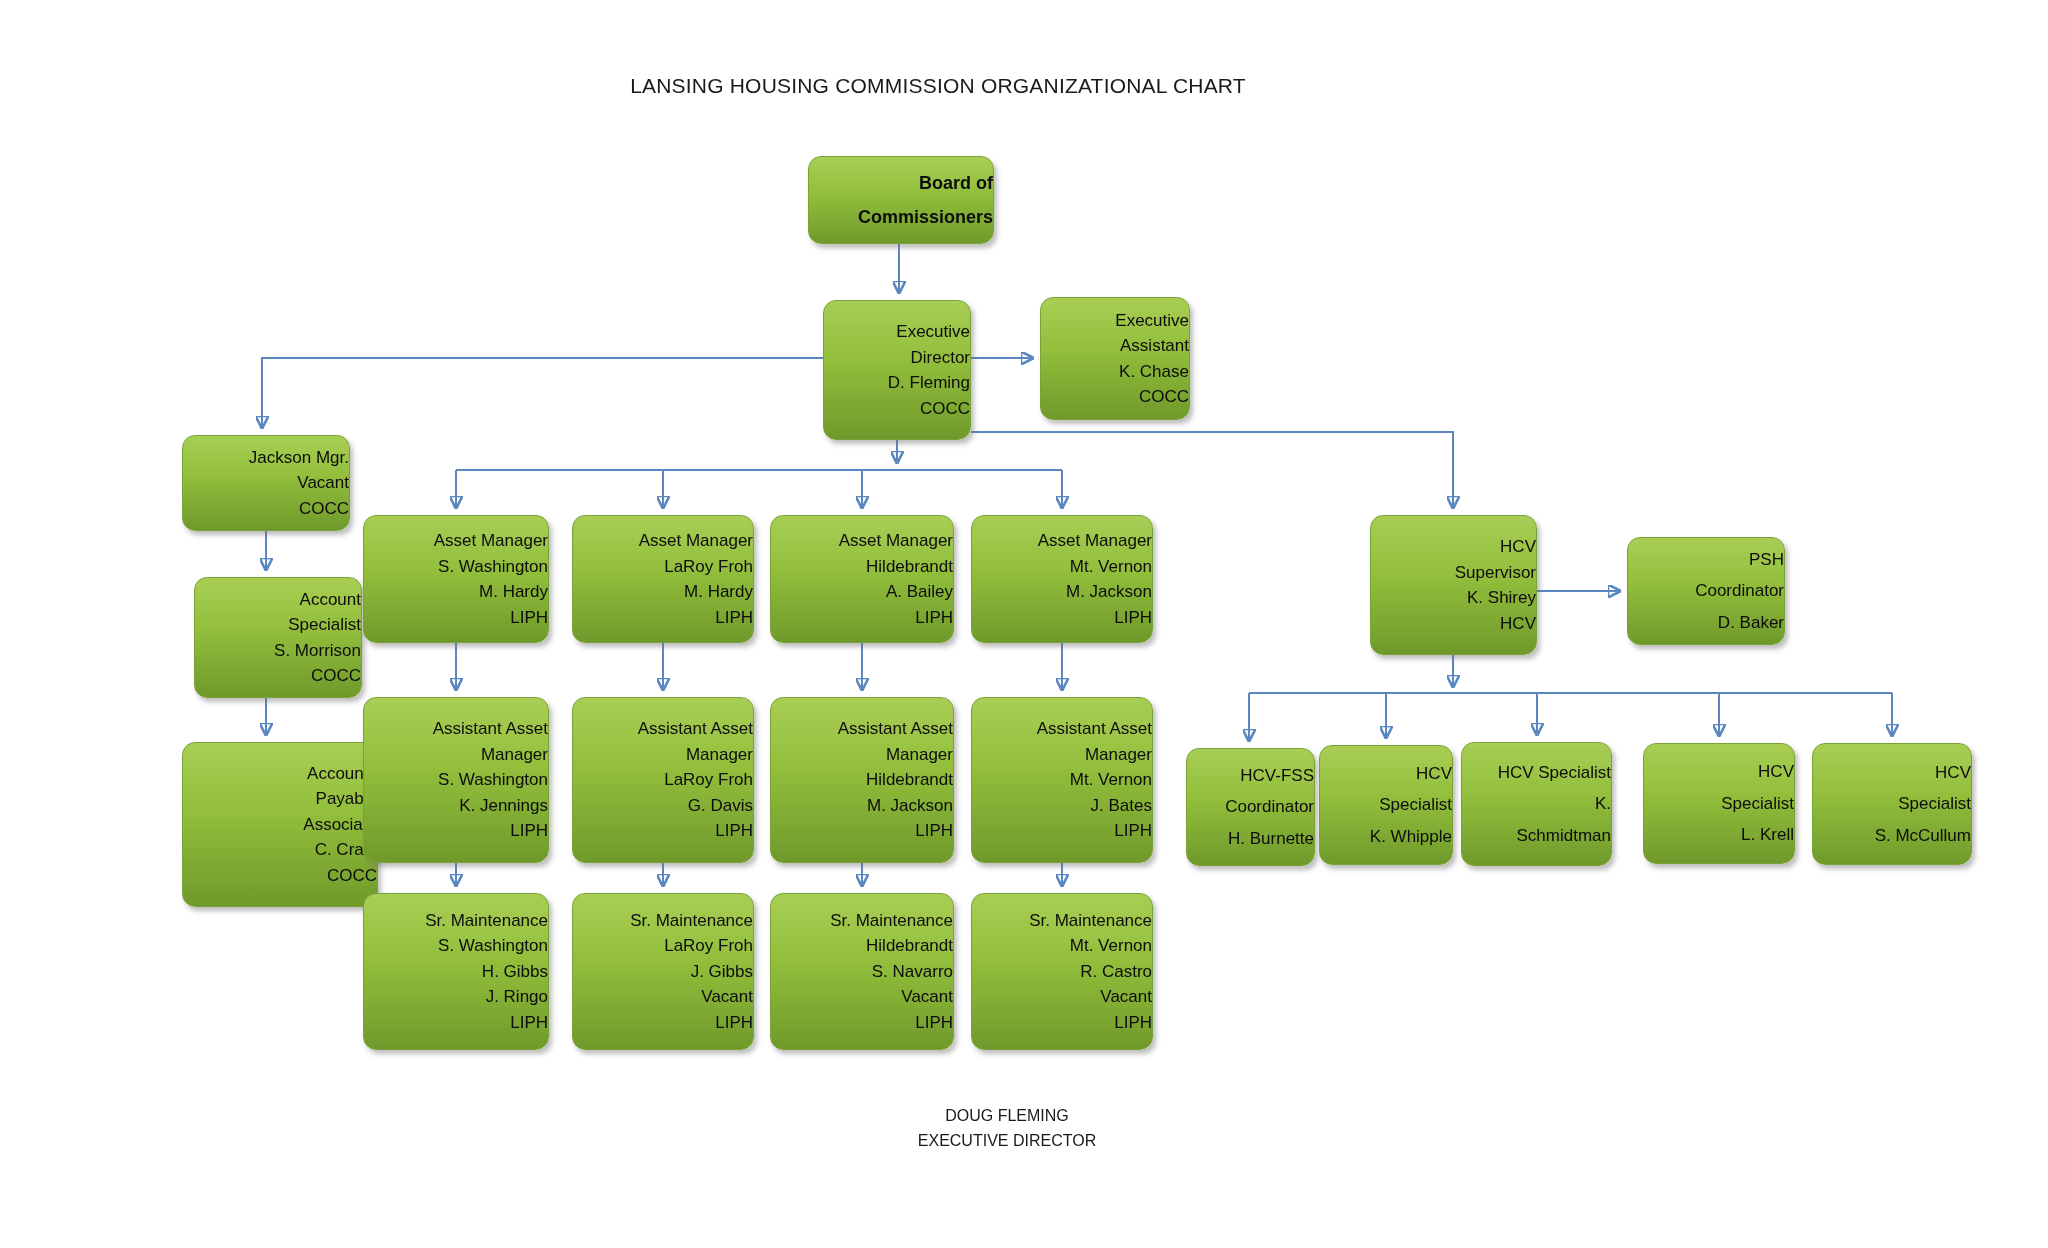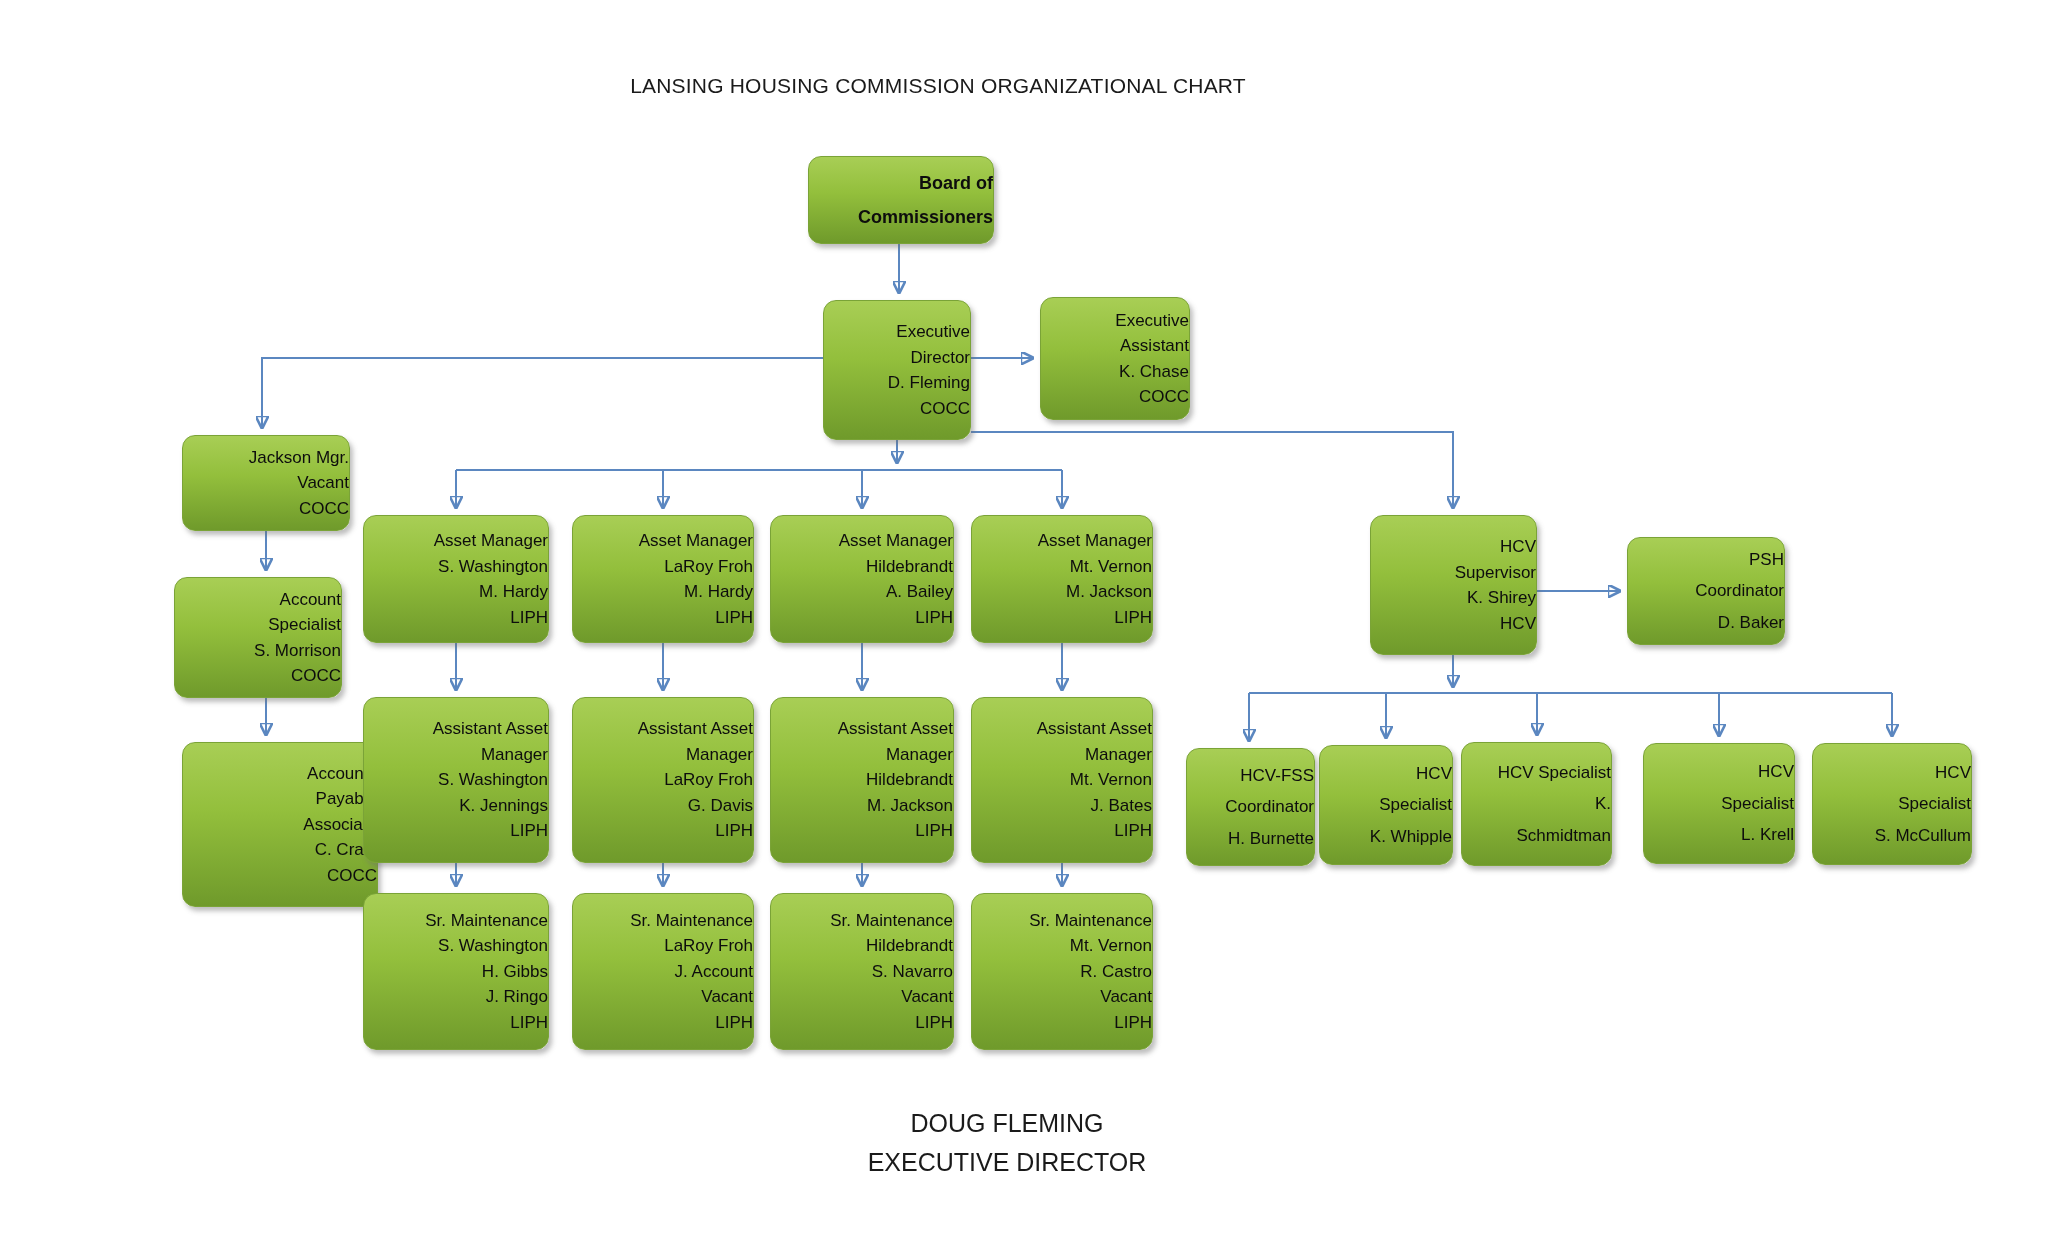--- a/index.html
+++ b/index.html
@@ -11,21 +11,21 @@
     --text:#0d0d0d;
     --bg:#ffffff;
   }
   *{margin:0;padding:0;box-sizing:border-box;}
   html,body{width:2048px;height:1248px;background:var(--bg);overflow:hidden;
     font-family:"Liberation Sans", sans-serif;}
   #canvas{position:relative;width:2048px;height:1248px;background:var(--bg);}
   .title{position:absolute;left:938px;top:74px;transform:translateX(-50%);
     font-size:21px;color:#1a1a1a;white-space:nowrap;letter-spacing:0.2px;text-align:right;}
   .footer{position:absolute;left:1007px;top:1104px;transform:translateX(-50%);
-    text-align:center;font-size:25px;line-height:1.55;color:#1a1a1a;white-space:nowrap;}
+    text-align:center;font-size:16px;line-height:1.55;color:#1a1a1a;white-space:nowrap;}
   .node{position:absolute;display:flex;flex-direction:column;justify-content:center;
     align-items:center;text-align:right;
     background:linear-gradient(180deg,var(--box-top) 0%,var(--box-mid) 42%,var(--box-bottom) 100%);
     border:1px solid var(--box-border);
     box-shadow:3px 4px 5px rgba(110,110,110,0.45);
     font-size:17px;line-height:1.5;color:var(--text);border-radius:13px;}
   .node .ln{width:100%;}
   .node.bold{font-weight:bold;font-size:18px;line-height:1.9;}
   .node.roomy{line-height:1.85;}
   svg.wires{position:absolute;left:0;top:0;width:2048px;height:1248px;pointer-events:none;}
@@ -92,21 +92,21 @@
       <div class="ln">K. Chase</div>
       <div class="ln">COCC</div>
     </div>
 
   <div class="node" style="left:182px;top:435px;width:168px;height:96px">
       <div class="ln">Jackson Mgr.</div>
       <div class="ln">Vacant</div>
       <div class="ln">COCC</div>
     </div>
 
-  <div class="node" style="left:174px;top:577px;width:168px;height:121px">
+  <div class="node" style="left:194px;top:577px;width:168px;height:121px">
       <div class="ln">Account</div>
       <div class="ln">Specialist</div>
       <div class="ln">S. Morrison</div>
       <div class="ln">COCC</div>
     </div>
 
   <div class="node" style="left:182px;top:742px;width:196px;height:165px">
       <div class="ln">Accounts</div>
       <div class="ln">Payable</div>
       <div class="ln">Associate</div>
@@ -178,21 +178,21 @@
       <div class="ln">Sr. Maintenance</div>
       <div class="ln">S. Washington</div>
       <div class="ln">H. Gibbs</div>
       <div class="ln">J. Ringo</div>
       <div class="ln">LIPH</div>
     </div>
 
   <div class="node" style="left:572px;top:893px;width:182px;height:157px">
       <div class="ln">Sr. Maintenance</div>
       <div class="ln">LaRoy Froh</div>
-      <div class="ln">J. Account</div>
+      <div class="ln">J. Gibbs</div>
       <div class="ln">Vacant</div>
       <div class="ln">LIPH</div>
     </div>
 
   <div class="node" style="left:770px;top:893px;width:184px;height:157px">
       <div class="ln">Sr. Maintenance</div>
       <div class="ln">Hildebrandt</div>
       <div class="ln">S. Navarro</div>
       <div class="ln">Vacant</div>
       <div class="ln">LIPH</div>

